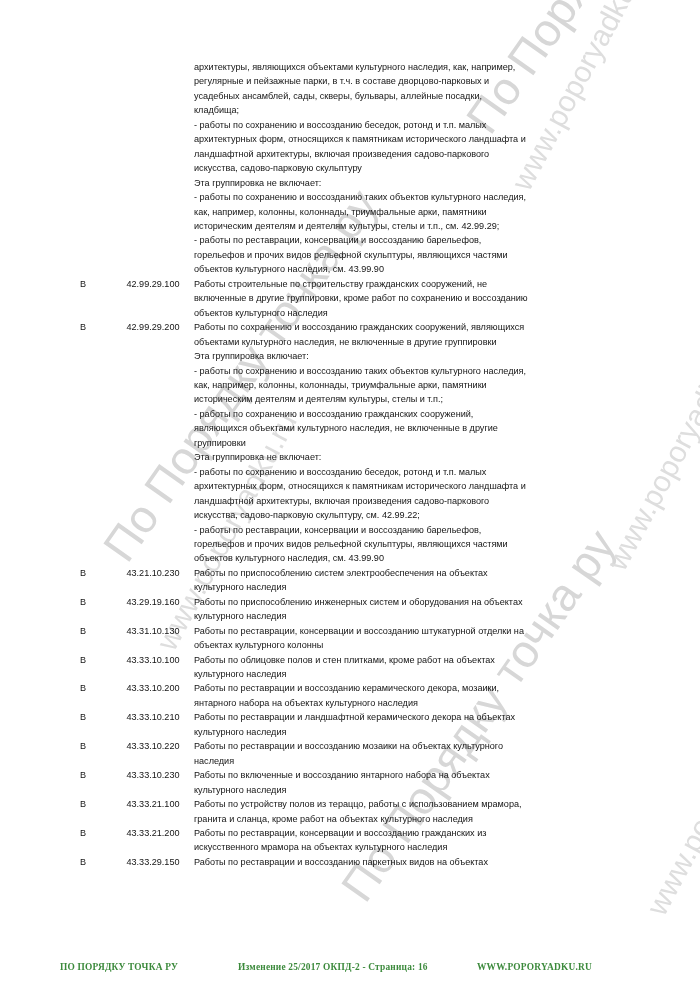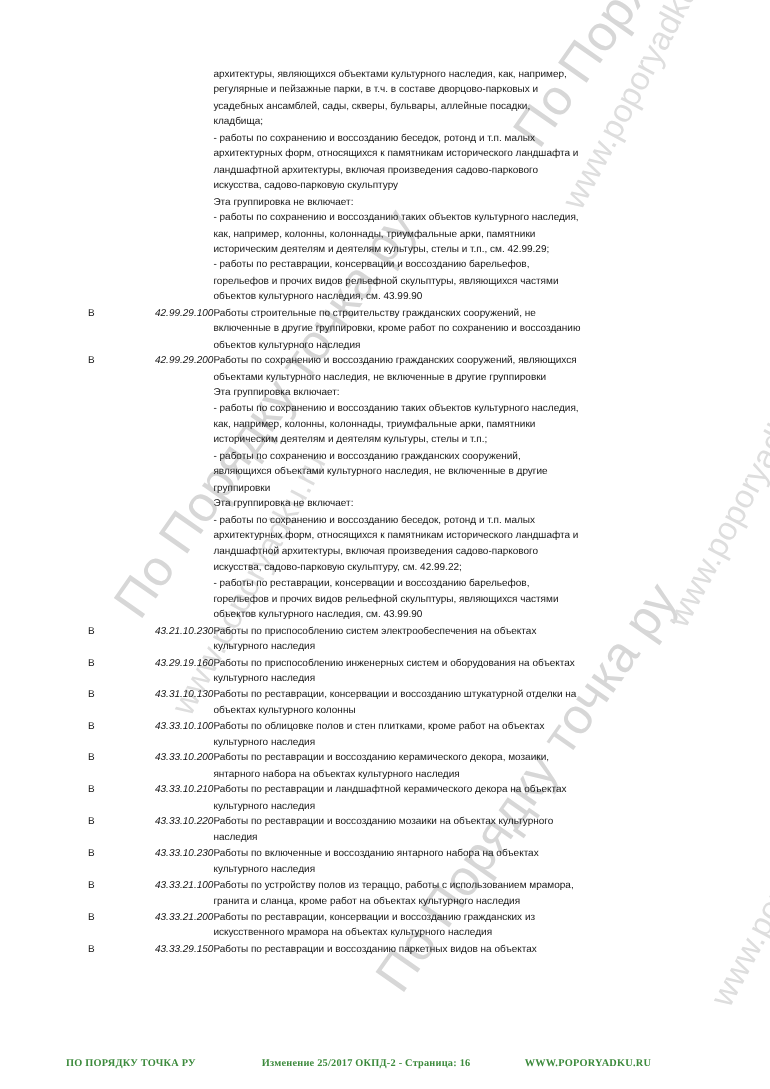--- a/index.html
+++ b/index.html
@@ -64,21 +64,21 @@
   }
 
   #content-table td {
     vertical-align: top;
     padding: 0;
     font-size: 9.1px;
     line-height: 14.45px;
   }
 
   .col-mark  { width: 32px;  text-align: left;  padding-left: 4px; }
-  .col-code  { width: 82px;  text-align: right; white-space: nowrap; padding-right: 0; font-style: italic; }
+  .col-code  { width: 82px;  text-align: center; white-space: nowrap; padding-right: 0; }
   .col-desc  { width: 446px; text-align: left;  padding-left: 6px; }
 
   tr.row-gap > td { padding-top: 9px; }
   tr.row-first > td { padding-top: 0; }
 
   .desc-text { white-space: pre-line; }
 
   
   #footer {
     position: absolute;

